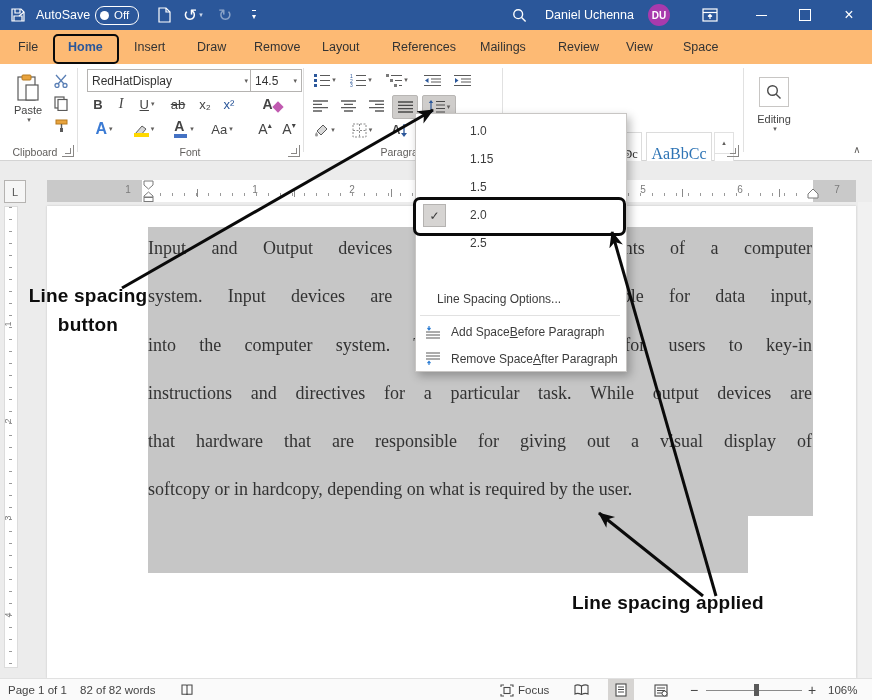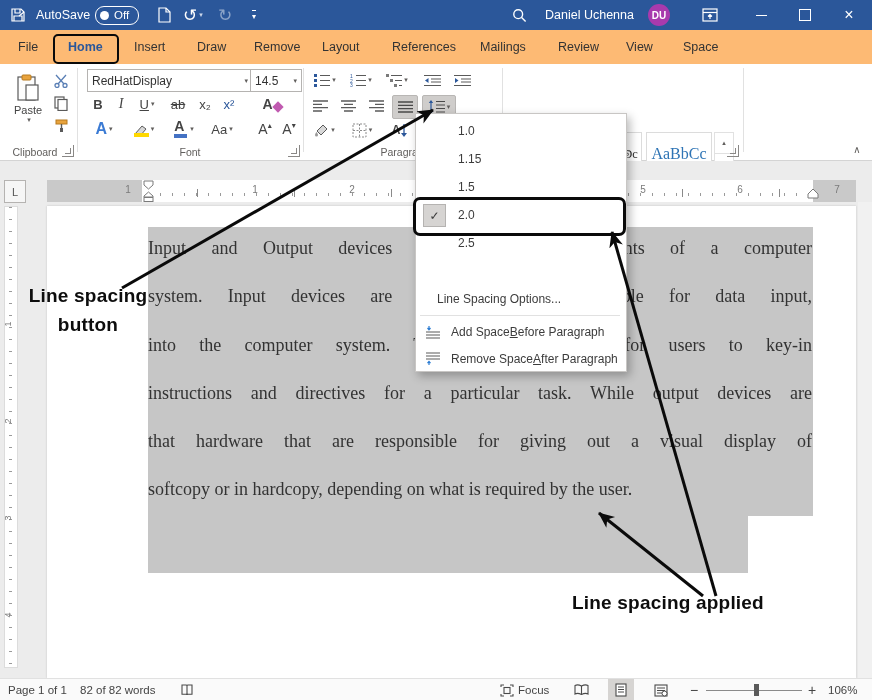--- a/index.html
+++ b/index.html
@@ -47,21 +47,21 @@
   .halfticks{position:absolute;top:9px;height:8px;background-image:repeating-linear-gradient(to right,#8a8a8a 0 1px,transparent 1px 97px);}
   .vruler{position:absolute;left:4px;top:45px;width:12px;height:460px;background:#fff;border:1px solid #dcdcdc;}
   .vnum{position:absolute;left:0px;font-size:9px;color:#7a7a7a;transform:rotate(-90deg);}
   .tabsel{position:absolute;left:4px;top:19px;width:20px;height:21px;border:1px solid #b5b3b1;background:#f6f6f6;color:#555;font-size:11px;display:flex;align-items:center;justify-content:center;}
   .selrect{position:absolute;background:#c6c6c6;}
   .doc-text{position:absolute;left:148px;top:63px;width:664px;font-family:"Liberation Serif",serif;font-size:18px;color:#333;}
   .docline{height:48.3px;line-height:48.3px;text-align:justify;text-align-last:justify;white-space:normal;overflow:hidden;}
   .docline.last{text-align-last:left;}
   
   .menu{position:absolute;left:415px;top:113px;width:210px;height:257px;background:#fff;border:1px solid #c8c6c4;box-shadow:3px 4px 9px rgba(0,0,0,.28);z-index:40;}
-  .mitem{position:absolute;left:1px;width:206px;height:28px;display:flex;align-items:center;font-size:12px;color:#3c3c3c;padding-left:41px;box-sizing:border-box;}
+  .mitem{position:absolute;left:1px;width:206px;height:28px;display:flex;align-items:center;font-size:12px;color:#3c3c3c;padding-left:53px;box-sizing:border-box;}
   .mcheck{position:absolute;left:6px;top:3px;width:21px;height:21px;background:#d6d4d2;border:1px solid #b5b3b1;display:flex;align-items:center;justify-content:center;font-size:12px;color:#3c3c3c;}
   .micon{position:absolute;left:8px;top:7px;}
   .msep{position:absolute;left:4px;width:200px;height:1px;background:#e1e1e1;}
   
   .annobox{position:absolute;border:3px solid #0a0a0a;border-radius:7px;z-index:50;pointer-events:none;}
   .annotext{position:absolute;font-weight:800;font-size:19px;color:#0d0d0d;z-index:50;letter-spacing:.2px;}
   .arrows{position:absolute;left:0;top:0;z-index:60;pointer-events:none;}
   
   .statusbar{position:absolute;left:0;top:678px;width:872px;height:22px;background:#fafafa;border-top:1px solid #e1e1e1;font-size:11.5px;color:#444;}
   .st-item{position:absolute;top:0;height:22px;display:flex;align-items:center;gap:4px;}
@@ -346,20 +346,30 @@
       <div class="prev" style="color:#2e74b5;font-size:16px;margin-top:12px;">AaBbCc</div>
       <div class="nm" style="margin-top:6px;">Heading 1</div>
     </div>
     <div class="sbtn" style="top:68px;">▴</div>
     <div class="sbtn" style="top:89px;">▾</div>
     <div class="sbtn" style="top:110px;">⇟</div>
     <div class="grouplabel" style="left:560px;width:110px;">Styles</div>
     <div class="launcher" style="left:727px;"></div>
     <div class="vsep" style="left:743px;"></div>
 
+    <div class="btn" style="left:752px;top:6px;width:44px;height:70px;flex-direction:column;">
+      <span style="width:28px;height:28px;border:1px solid #c8c6c4;display:flex;align-items:center;justify-content:center;">
+        <svg class="ic" width="16" height="16" viewBox="0 0 16 16">
+            <circle cx="6.5" cy="6.5" r="4.8" fill="none" stroke="#4a4a4a" stroke-width="1.4"></circle>
+            <path d="M10.2 10.2l4.3 4.3" stroke="#4a4a4a" stroke-width="1.4"></path>
+          </svg>
+      </span>
+      <span style="font-size:11px;margin-top:6px;">Editing</span>
+      <span class="chev">▾</span>
+    </div>
     <div class="btn" style="left:848px;top:78px;width:18px;height:14px;font-size:10px;color:#605e5c;">∧</div>
   </div>
 
   <div class="docarea">
 
     <div class="tabsel">L</div>
     <div class="hruler">
       <div class="textzone"></div>
       <div class="ticks" style="left:101px;width:665px;"></div>
       <div class="halfticks" style="left:150px;width:640px;"></div>

